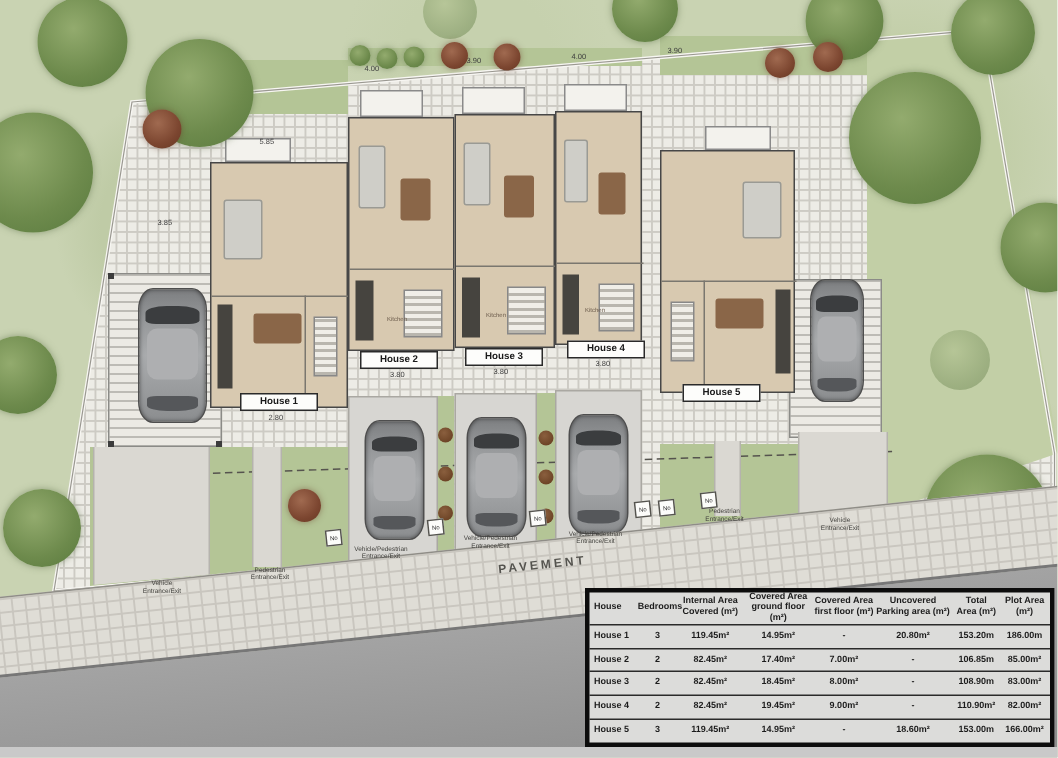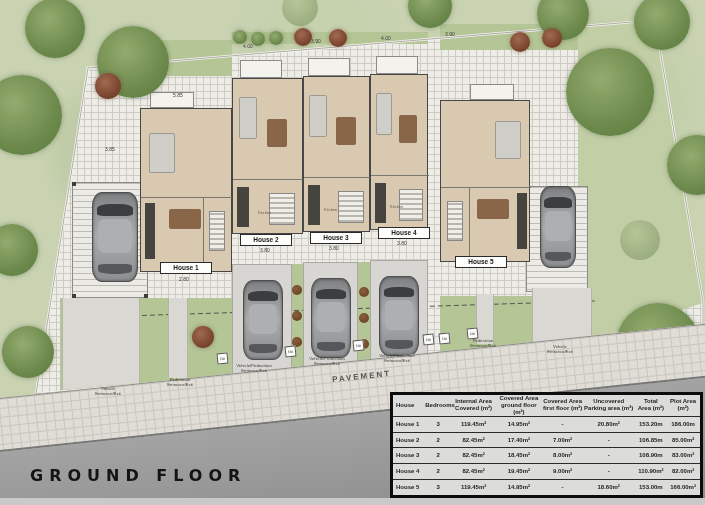--- a/index.html
+++ b/index.html
@@ -257,21 +257,20 @@
 
   <div class="abs nosign" style="left:217px;top:353px;">No</div>
   <div class="abs nosign" style="left:285px;top:346px;">No</div>
   <div class="abs nosign" style="left:353px;top:340px;">No</div>
   <div class="abs nosign" style="left:423px;top:334px;">No</div>
   <div class="abs nosign" style="left:439px;top:333px;">No</div>
   <div class="abs nosign" style="left:467px;top:328px;">No</div>
 
   <div id="pav-label" class="abs" style="left:332px;top:372px;">PAVEMENT</div>
 
-  <div id="title" class="abs" style="left:30px;top:466px;">GROUND FLOOR</div>
 
   <div id="htable" class="abs">
     <div class="trow head">
       <div class="tc c0">House</div>
       <div class="tc c1">Bedrooms</div>
       <div class="tc c2">Internal Area
 Covered (m²)</div>
       <div class="tc c3">Covered Area
 ground floor (m²)</div>
       <div class="tc c4">Covered Area

